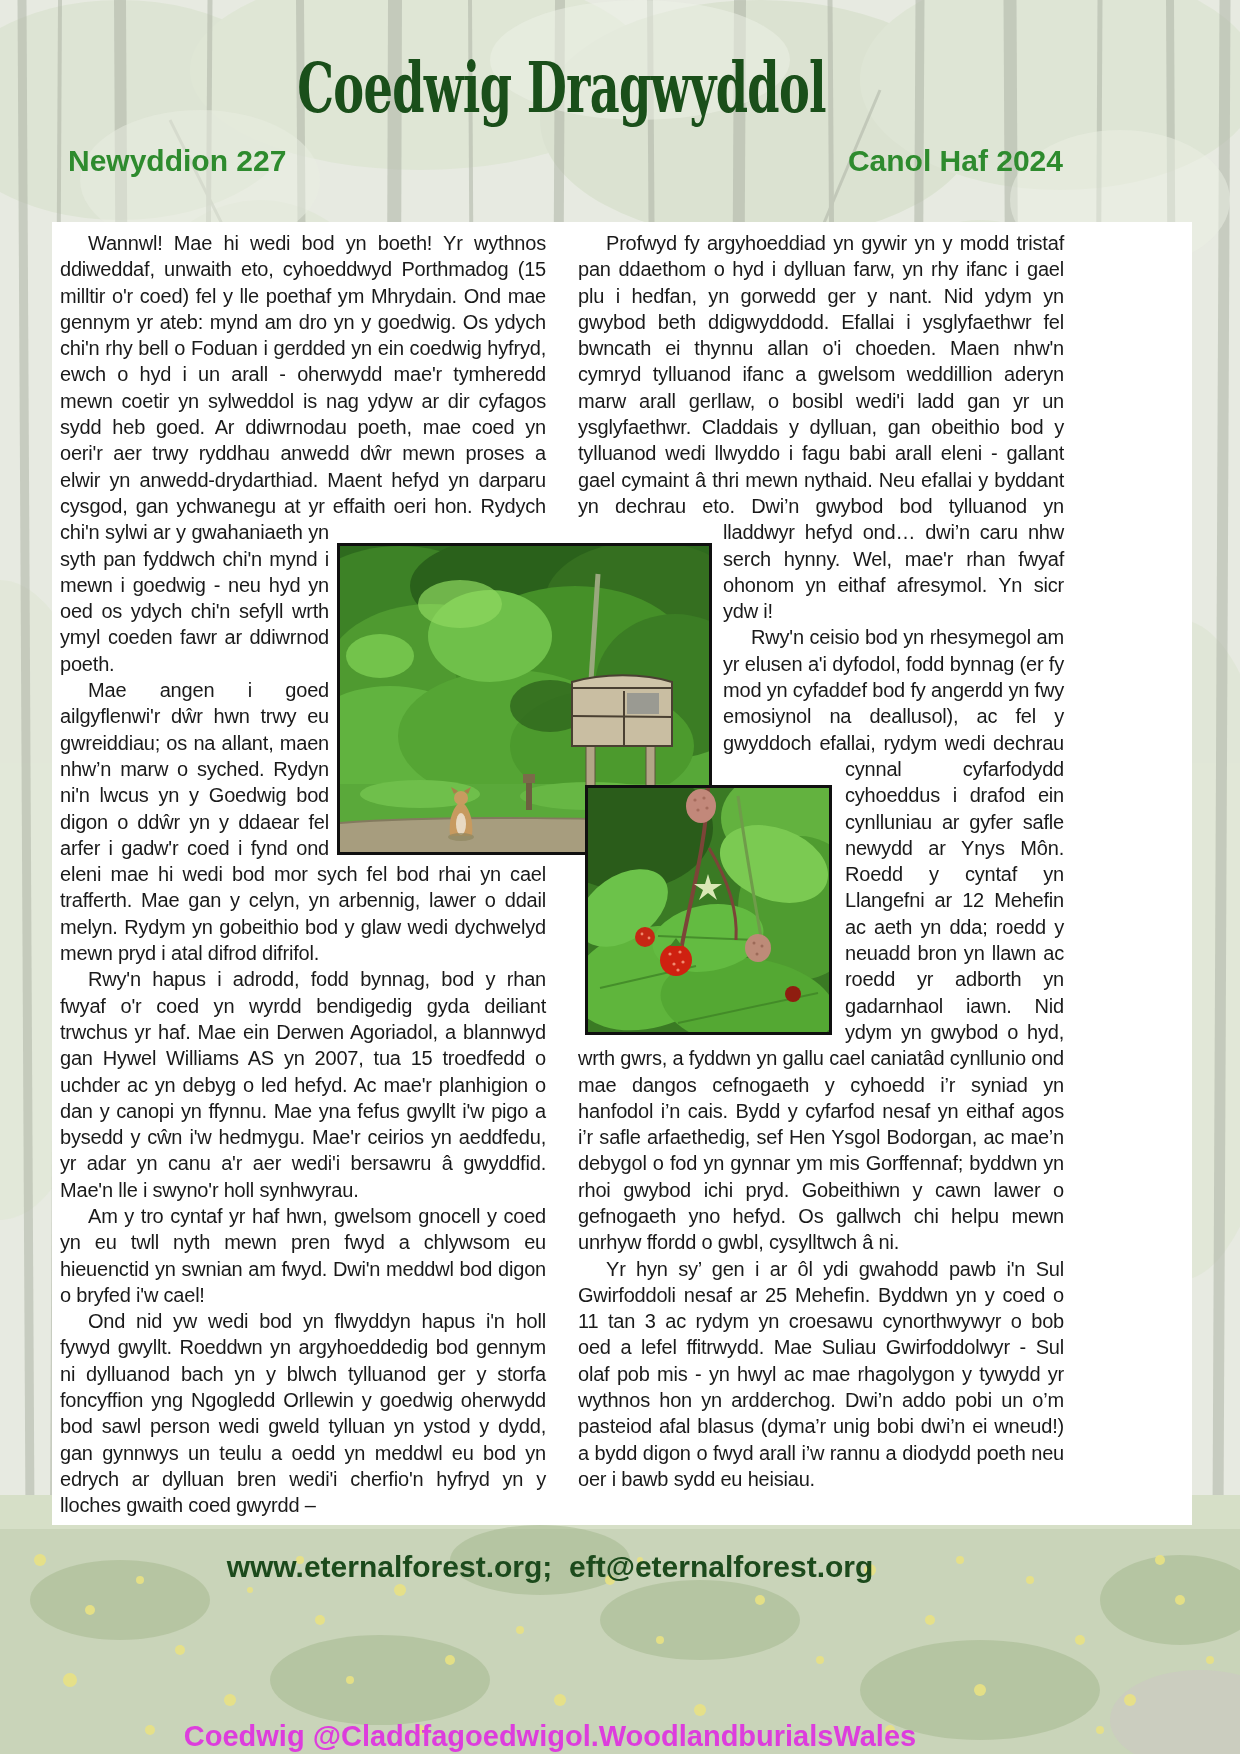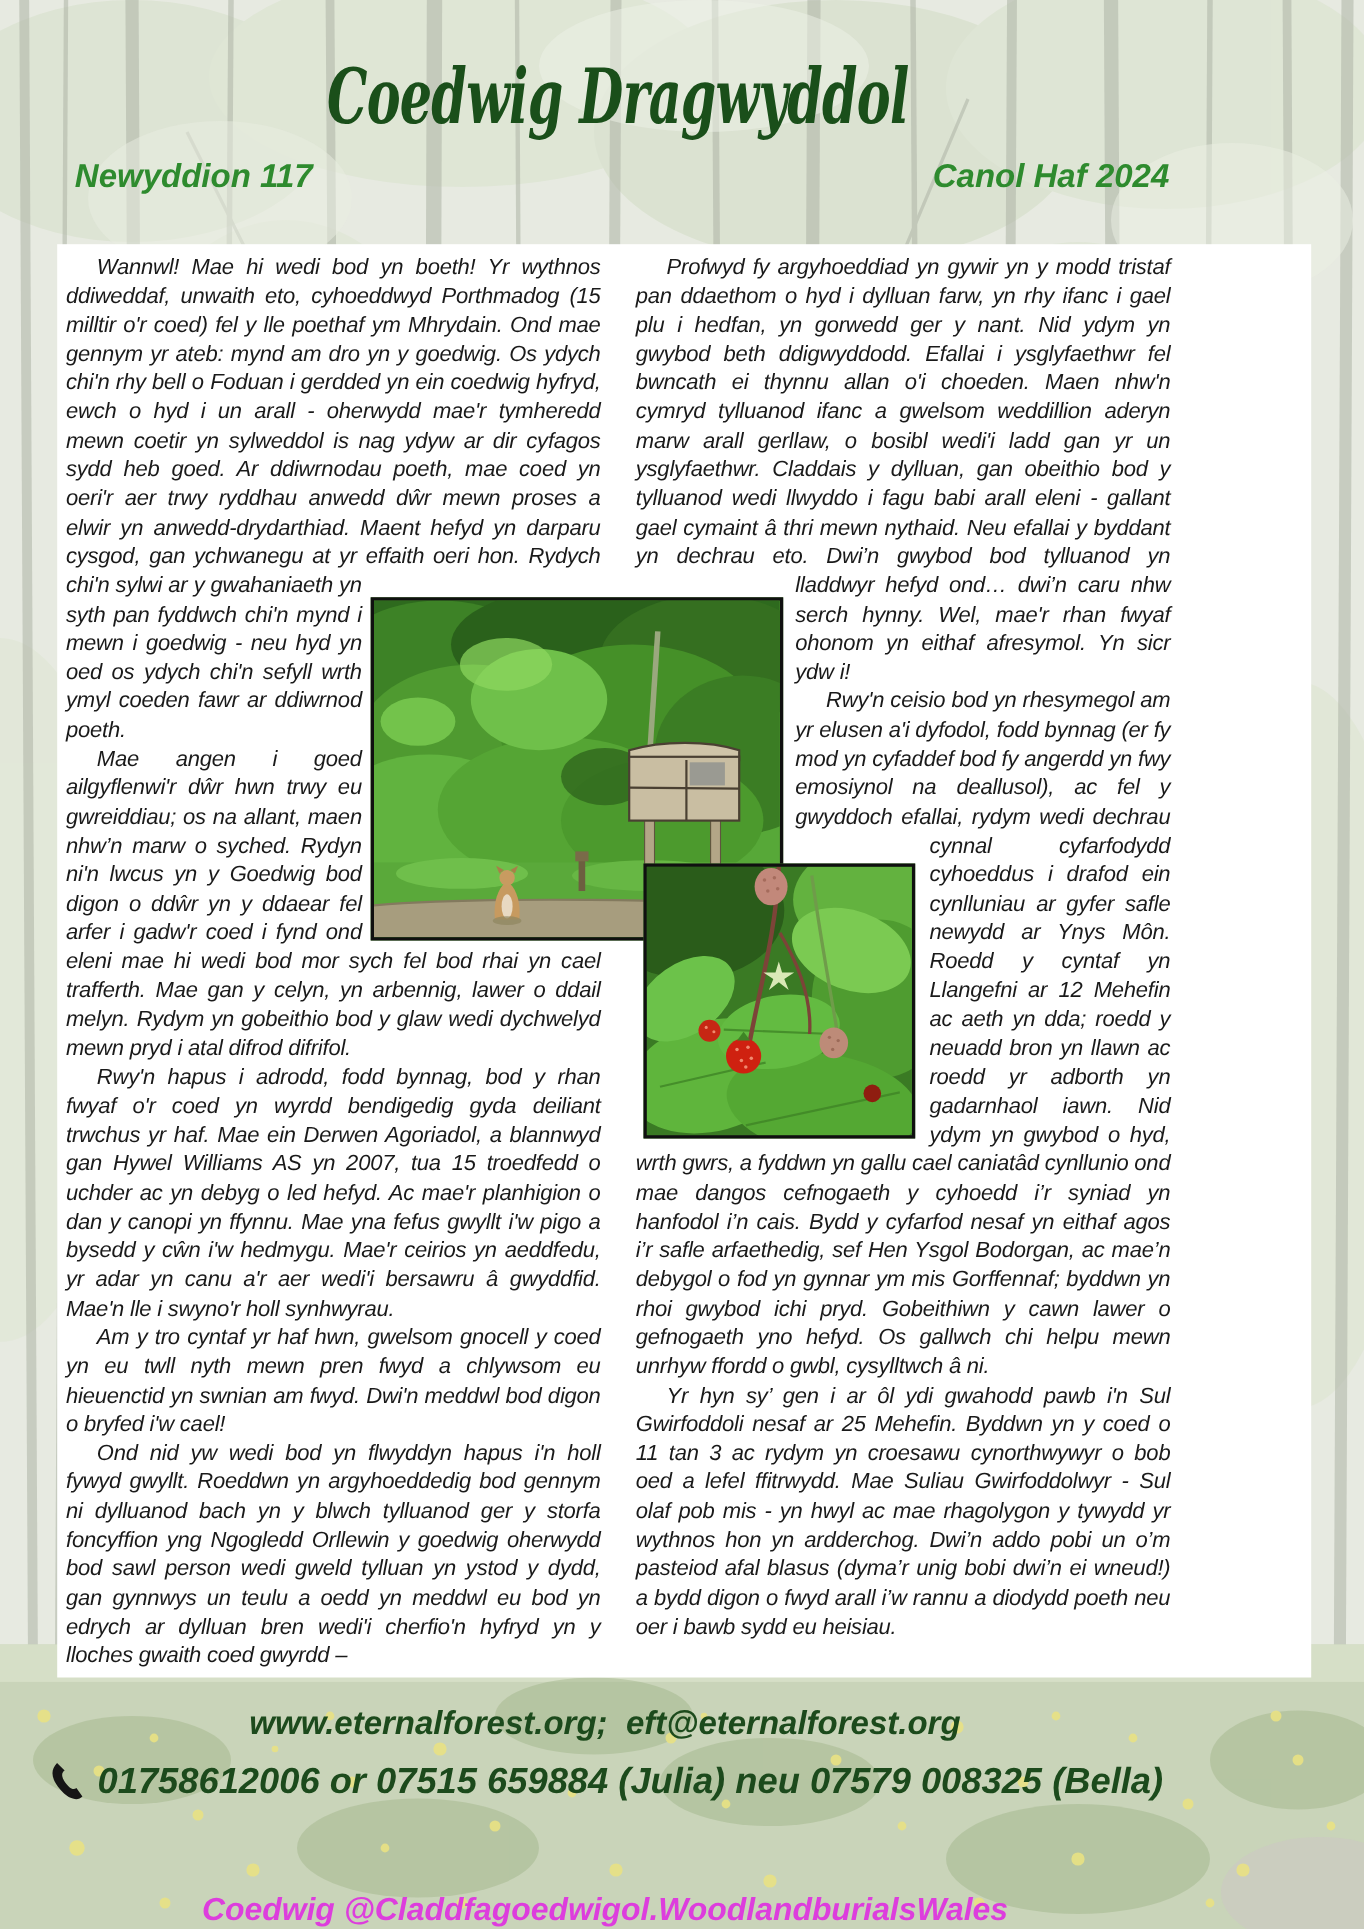--- a/index.html
+++ b/index.html
@@ -1,17 +1,17 @@
 <!DOCTYPE html>
 <html style="--title-green: #1a4f1a; --issue-green: #2e8b2e; --footer-green: #1c4a1c; --office-green: #2c6e2c; --facebook-magenta: #dd3ddd; --body-text: #1a1a1a; --page-white: #ffffff;"><head>
 <meta charset="utf-8">
 <style>
   html,body{margin:0;padding:0;background:#cfd6c8;}
   .page{position:relative;width:1240px;height:1754px;overflow:hidden;
-        background:#e8ebe3;font-family:"Liberation Sans",sans-serif;font-style:italic;}
+        background:#e8ebe3;font-family:"Liberation Sans",sans-serif;}
   .bg-svg{position:absolute;left:0;top:0;z-index:0;}
 
   .masthead{position:absolute;left:60px;top:52px;width:1003px;text-align:center;
             z-index:3;color:var(--title-green,#1a4f1a);}
   .masthead .t{display:inline-block;font-family:"DejaVu Serif",serif;font-weight:700;
                font-size:66px;line-height:1.1;transform:scale(0.70,1.05);
                transform-origin:center;letter-spacing:-1px;}
   .issue-row{position:absolute;left:68px;top:144px;width:995px;display:flex;
              justify-content:space-between;z-index:3;
              color:var(--issue-green,#2e8b2e);font-size:30px;font-weight:700;}
@@ -133,21 +133,21 @@
         <circle cx="960" cy="1560" r="4"></circle>
       <circle cx="1210" cy="1660" r="4"></circle>
         <circle cx="1160" cy="1560" r="5"></circle>
     </g>
   </svg>
 
   <div class="masthead">
     <span class="t">Coedwig Dragwyddol</span>
   </div>
   <div class="issue-row">
-    <span>Newyddion 117</span>
+    <span>Newyddion 227</span>
     <span>Canol Haf 2024</span>
   </div>
 
   <div class="content">
     <div class="col left">
       <div class="wrap-left" aria-hidden="true"></div>
       <div>
           <p class="para ind">Wannwl! Mae hi wedi bod yn boeth! Yr wythnos ddiweddaf, unwaith eto, cyhoeddwyd Porthmadog (15 milltir o'r coed) fel y lle poethaf ym Mhrydain. Ond mae gennym yr ateb: mynd am dro yn y goedwig. Os ydych chi'n rhy bell o Foduan i gerdded yn ein coedwig hyfryd, ewch o hyd i un arall - oherwydd mae'r tymheredd mewn coetir yn sylweddol is nag ydyw ar dir cyfagos sydd heb goed. Ar ddiwrnodau poeth, mae coed yn oeri'r aer trwy ryddhau anwedd dŵr mewn proses a elwir yn anwedd-drydarthiad. Maent hefyd yn darparu cysgod, gan ychwanegu at yr effaith oeri hon. Rydych chi'n sylwi ar y gwahaniaeth yn syth pan fyddwch chi'n mynd i mewn i goedwig - neu hyd yn oed os ydych chi'n sefyll wrth ymyl coeden fawr ar ddiwrnod poeth.</p>
           <p class="para ind">Mae angen i goed ailgyflenwi'r dŵr hwn trwy eu gwreiddiau; os na allant, maen nhw’n marw o syched. Rydyn ni'n lwcus yn y Goedwig bod digon o ddŵr yn y ddaear fel arfer i gadw'r coed i fynd ond eleni mae hi wedi bod mor sych fel bod rhai yn cael trafferth. Mae gan y celyn, yn arbennig, lawer o ddail melyn. Rydym yn gobeithio bod y glaw wedi dychwelyd mewn pryd i atal difrod difrifol.</p>
           <p class="para ind">Rwy'n hapus i adrodd, fodd bynnag, bod y rhan fwyaf o'r coed yn wyrdd bendigedig gyda deiliant trwchus yr haf. Mae ein Derwen Agoriadol, a blannwyd gan Hywel Williams AS yn 2007, tua 15 troedfedd o uchder ac yn debyg o led hefyd. Ac mae'r planhigion o dan y canopi yn ffynnu. Mae yna fefus gwyllt i'w pigo a bysedd y cŵn i'w hedmygu. Mae'r ceirios yn aeddfedu, yr adar yn canu a'r aer wedi'i bersawru â gwyddfid. Mae'n lle i swyno'r holl synhwyrau.</p>
@@ -253,21 +253,15 @@
           <circle cx="61" cy="150" r="1.4" fill="#ef8a6e"></circle>
         <circle cx="205" cy="206" r="8" fill="#8f1d10"></circle>
       </g>
       <g fill="#d9e8b6">
         <path d="M120 86 L123 96 L134 96 L125 102 L129 112 L120 105 L111 112 L115 102 L106 96 L117 96 Z"></path>
       </g>
     </svg>
   </figure>
 
   <div class="f-line f-web">www.eternalforest.org;&nbsp; eft@eternalforest.org</div>
-  <div class="f-line f-phone">
-    <svg class="phone-svg" viewBox="0 0 24 28">
-      <path d="M6 2 C2.5 5.5 2 10 4.5 14.5 C7 19 11 23.5 15.5 25.5 C18.5 26.8 21.3 26.3 23 24.5 L19 18.8 C17.6 19.8 15.8 19.6 14.3 18.2 C12 16.2 10.2 13.6 9.6 11.2 C9.1 9.4 9.7 7.9 11.1 7 Z" fill="#151515"></path>
-    </svg>
-    <span>01758612006 or 07515 659884 (Julia) neu 07579 008325 (Bella)</span>
-  </div>
   <div class="f-line f-fb">Coedwig @Claddfagoedwigol.WoodlandburialsWales</div>
 
 </div>
 
 </body></html>

